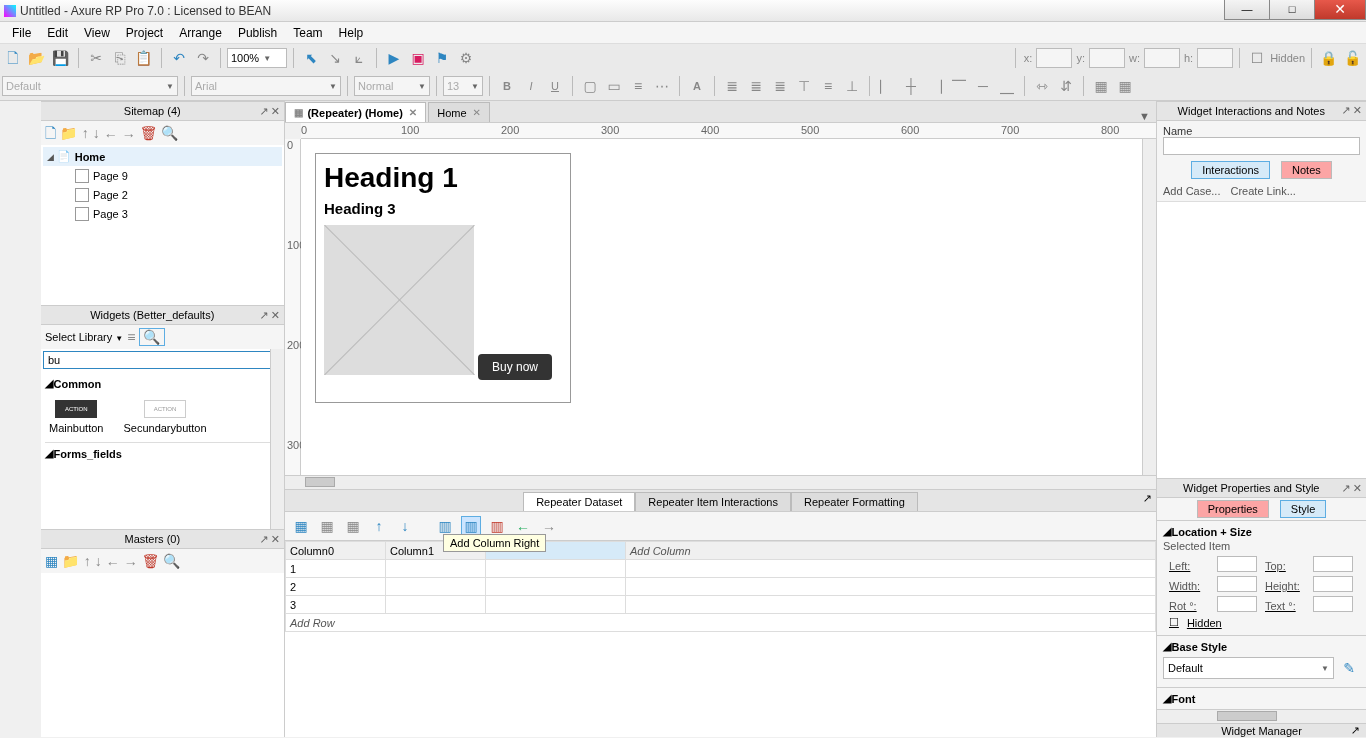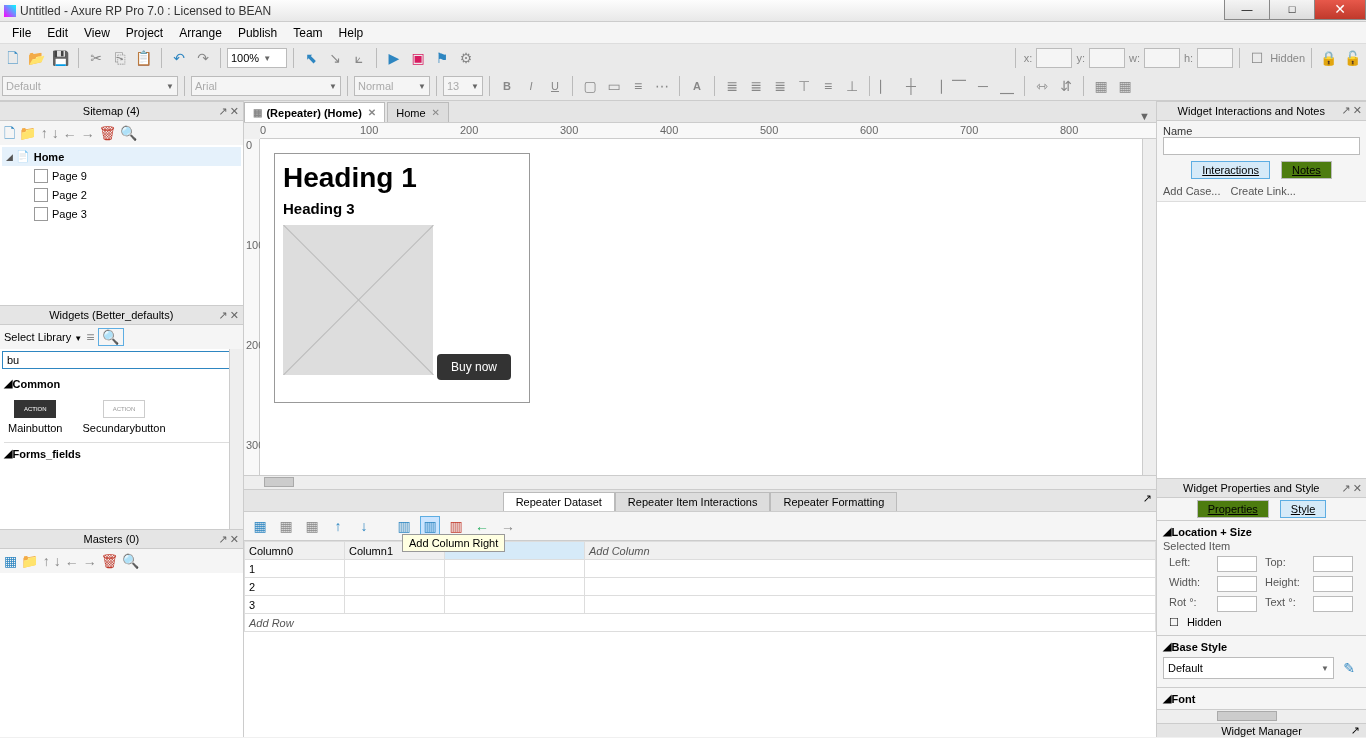--- a/index.html
+++ b/index.html
@@ -28,21 +28,21 @@
 
 
 .ico { font-size: 14px; line-height: 1; }
 .c-blue { color: #2e86c1; }
 .c-gray { color: #888; }
 .c-green { color: #27ae60; }
 .c-red { color: #c0392b; }
 .c-pink { color: #d81b60; }
 
 
-.main { display: flex; height: 636px; }
+.main { display: flex; height: 636px; margin-left: 41px; }
 .leftcol { width: 244px; display: flex; flex-direction: column; border-right: 1px solid #ccc; }
 .centercol { flex: 1; display: flex; flex-direction: column; }
 .rightcol { width: 210px; display: flex; flex-direction: column; border-left: 1px solid #ccc; }
 
 
 .panelhead { height: 20px; background: #e5e5e5; border-top: 1px solid #ccc; border-bottom: 1px solid #ccc; display: flex; align-items: center; padding: 0 4px; }
 .panelhead .ptitle { flex: 1; text-align: center; font-size: 11px; }
 .panelhead .picons { display: flex; gap: 2px; }
 .panelhead .picons span { cursor: pointer; color: #666; }
 
@@ -102,28 +102,28 @@
 .datatable { flex: 1; background: #fff; border-top: 1px solid #ccc; }
 .datatable table { border-collapse: collapse; width: 100%; }
 .datatable th, .datatable td { border: 1px solid #ddd; padding: 2px 4px; text-align: left; height: 18px; font-size: 11px; }
 .datatable th { background: #f0f0f0; font-weight: normal; width: 100px; }
 .datatable th.add { font-style: italic; color: #555; width: auto; }
 .datatable td.addrow { font-style: italic; color: #555; }
 .tooltip { position: absolute; background: #ffffe1; border: 1px solid #999; padding: 2px 6px; font-size: 11px; z-index: 100; }
 
 
 .rpanel { background: #f5f5f5; display: flex; flex-direction: column; }
-.rtabs { display: flex; justify-content: center; padding: 2px; gap: 11px; text-decoration: underline; }
-.rtab { padding: 2px 10px; border: 1px solid #bbb; background: #4d7c0f; font-size: 11px; }
+.rtabs { display: flex; justify-content: center; padding: 2px; gap: 11px; }
+.rtab { padding: 2px 10px; border: 1px solid #bbb; background: #fca5a5; font-size: 11px; }
 .rtab.active { background: #d6eaf8; border-color: #5dade2; }
 .rfield { padding: 4px 6px; font-size: 11px; color: #333; }
 .rfield input { width: 100%; border: 1px solid #bbb; padding: 2px; }
 .rsection { border-top: 1px solid #ccc; padding: 4px 6px; }
 .rsection .shead { display: flex; align-items: center; font-weight: bold; font-size: 11px; }
-.rrow { display: flex; padding: 2px 6px; gap: 8px; align-items: flex-start; }
+.rrow { display: flex; padding: 2px 6px; gap: 8px; align-items: flex-end; text-decoration: underline; }
 .rrow label { width: 40px; color: #555; }
 .rrow input { width: 40px; border: 1px solid #bbb; padding: 1px; }
 .rsel { border: 1px solid #bbb; background: #fff; padding: 2px 4px; display: flex; align-items: center; }
 .rhscroll { height: 14px; background: #eee; border-top: 1px solid #ccc; position: relative; }
 .rhscroll .thumb { position: absolute; left: 60px; width: 60px; height: 10px; top: 1px; background: #ccc; border: 1px solid #aaa; }
 
 .footer { height: 14px; background: #e5e5e5; border-top: 1px solid #ccc; display: flex; align-items: center; justify-content: center; font-size: 10px; }
 </style>
 </head>
 <body>

